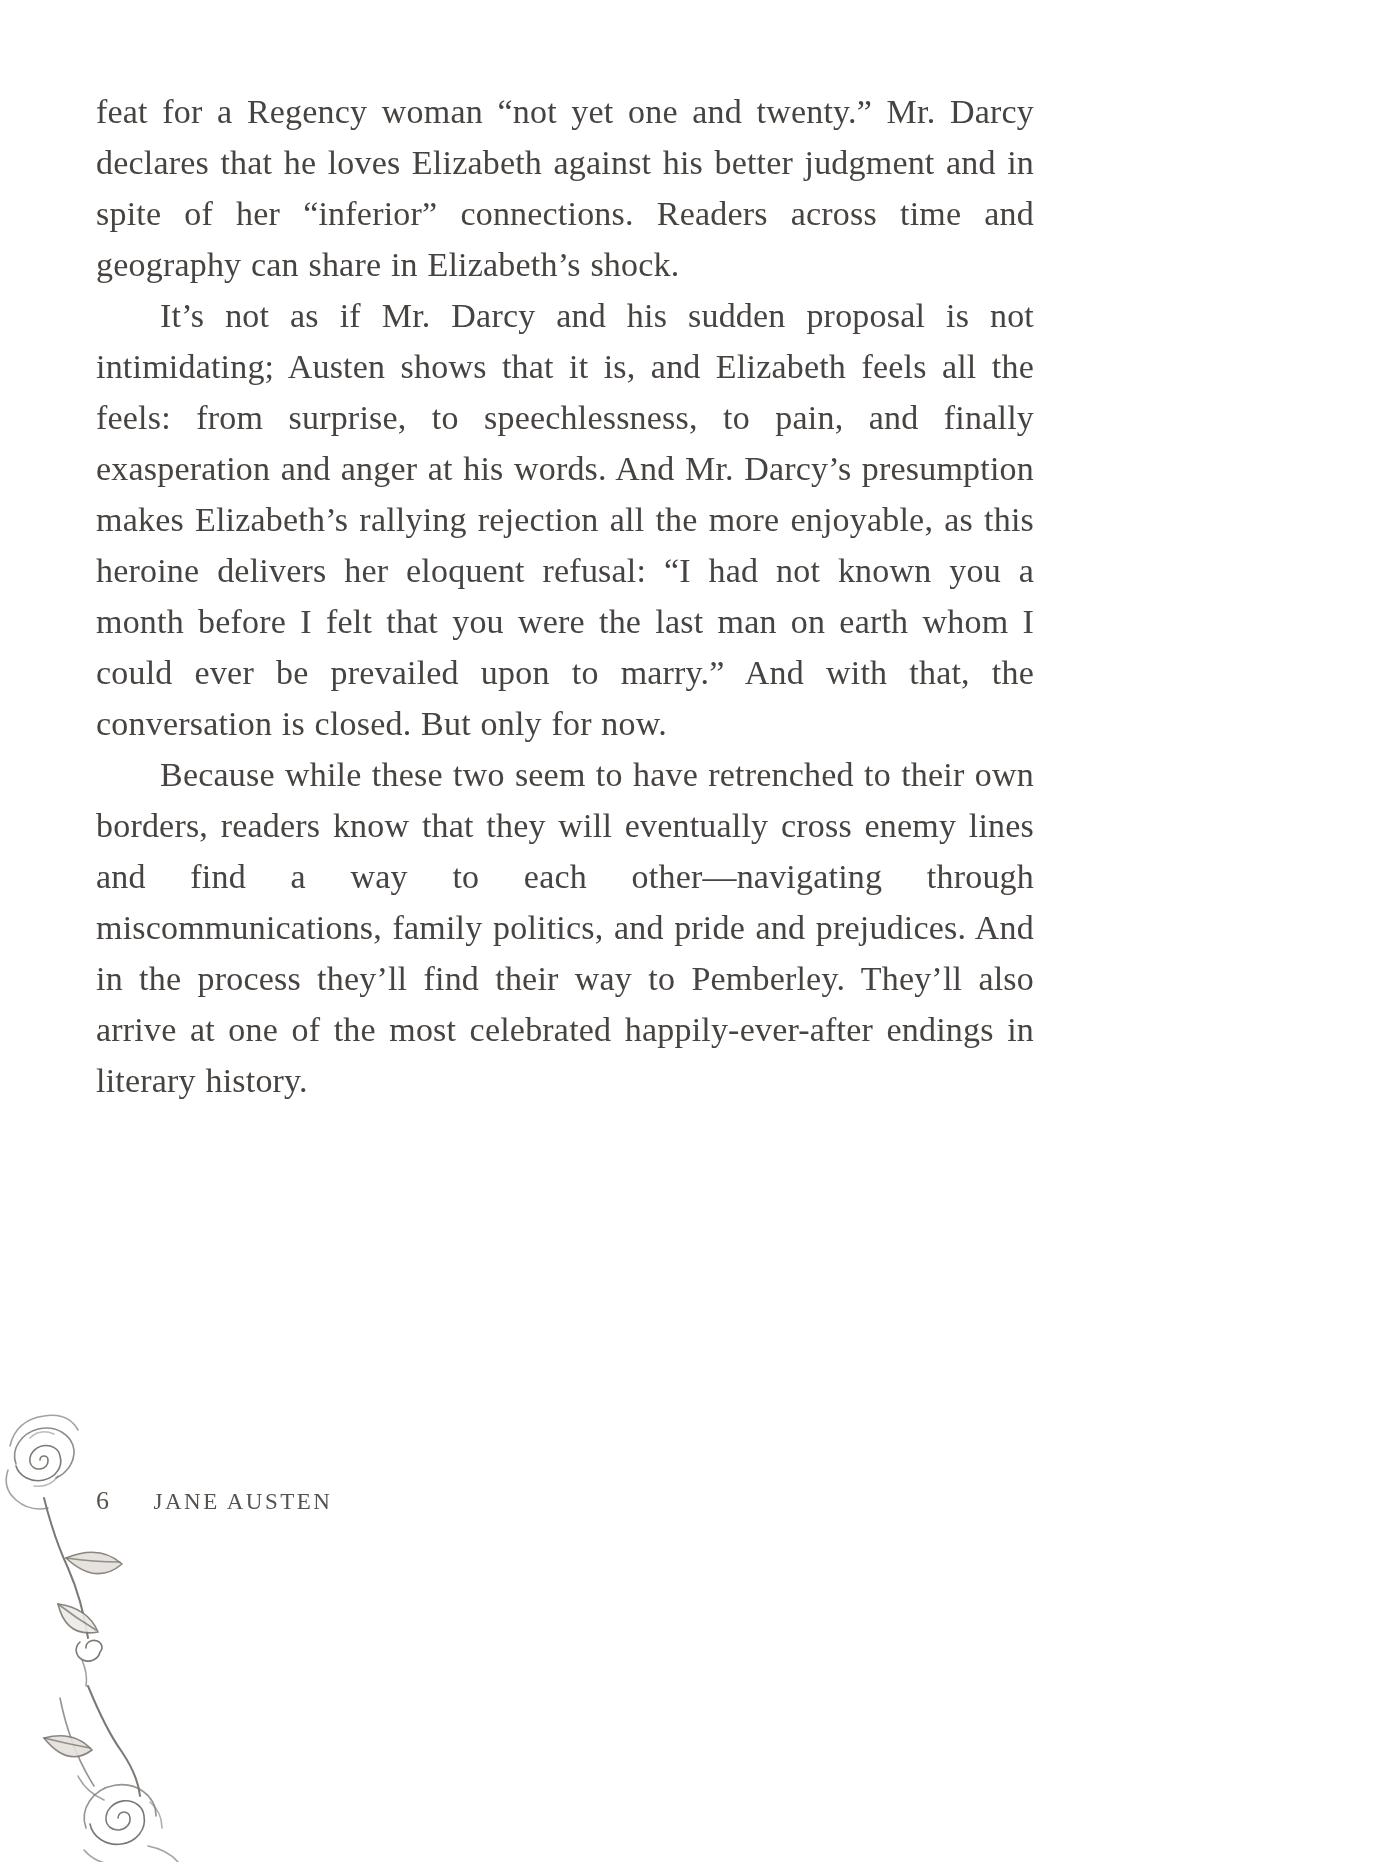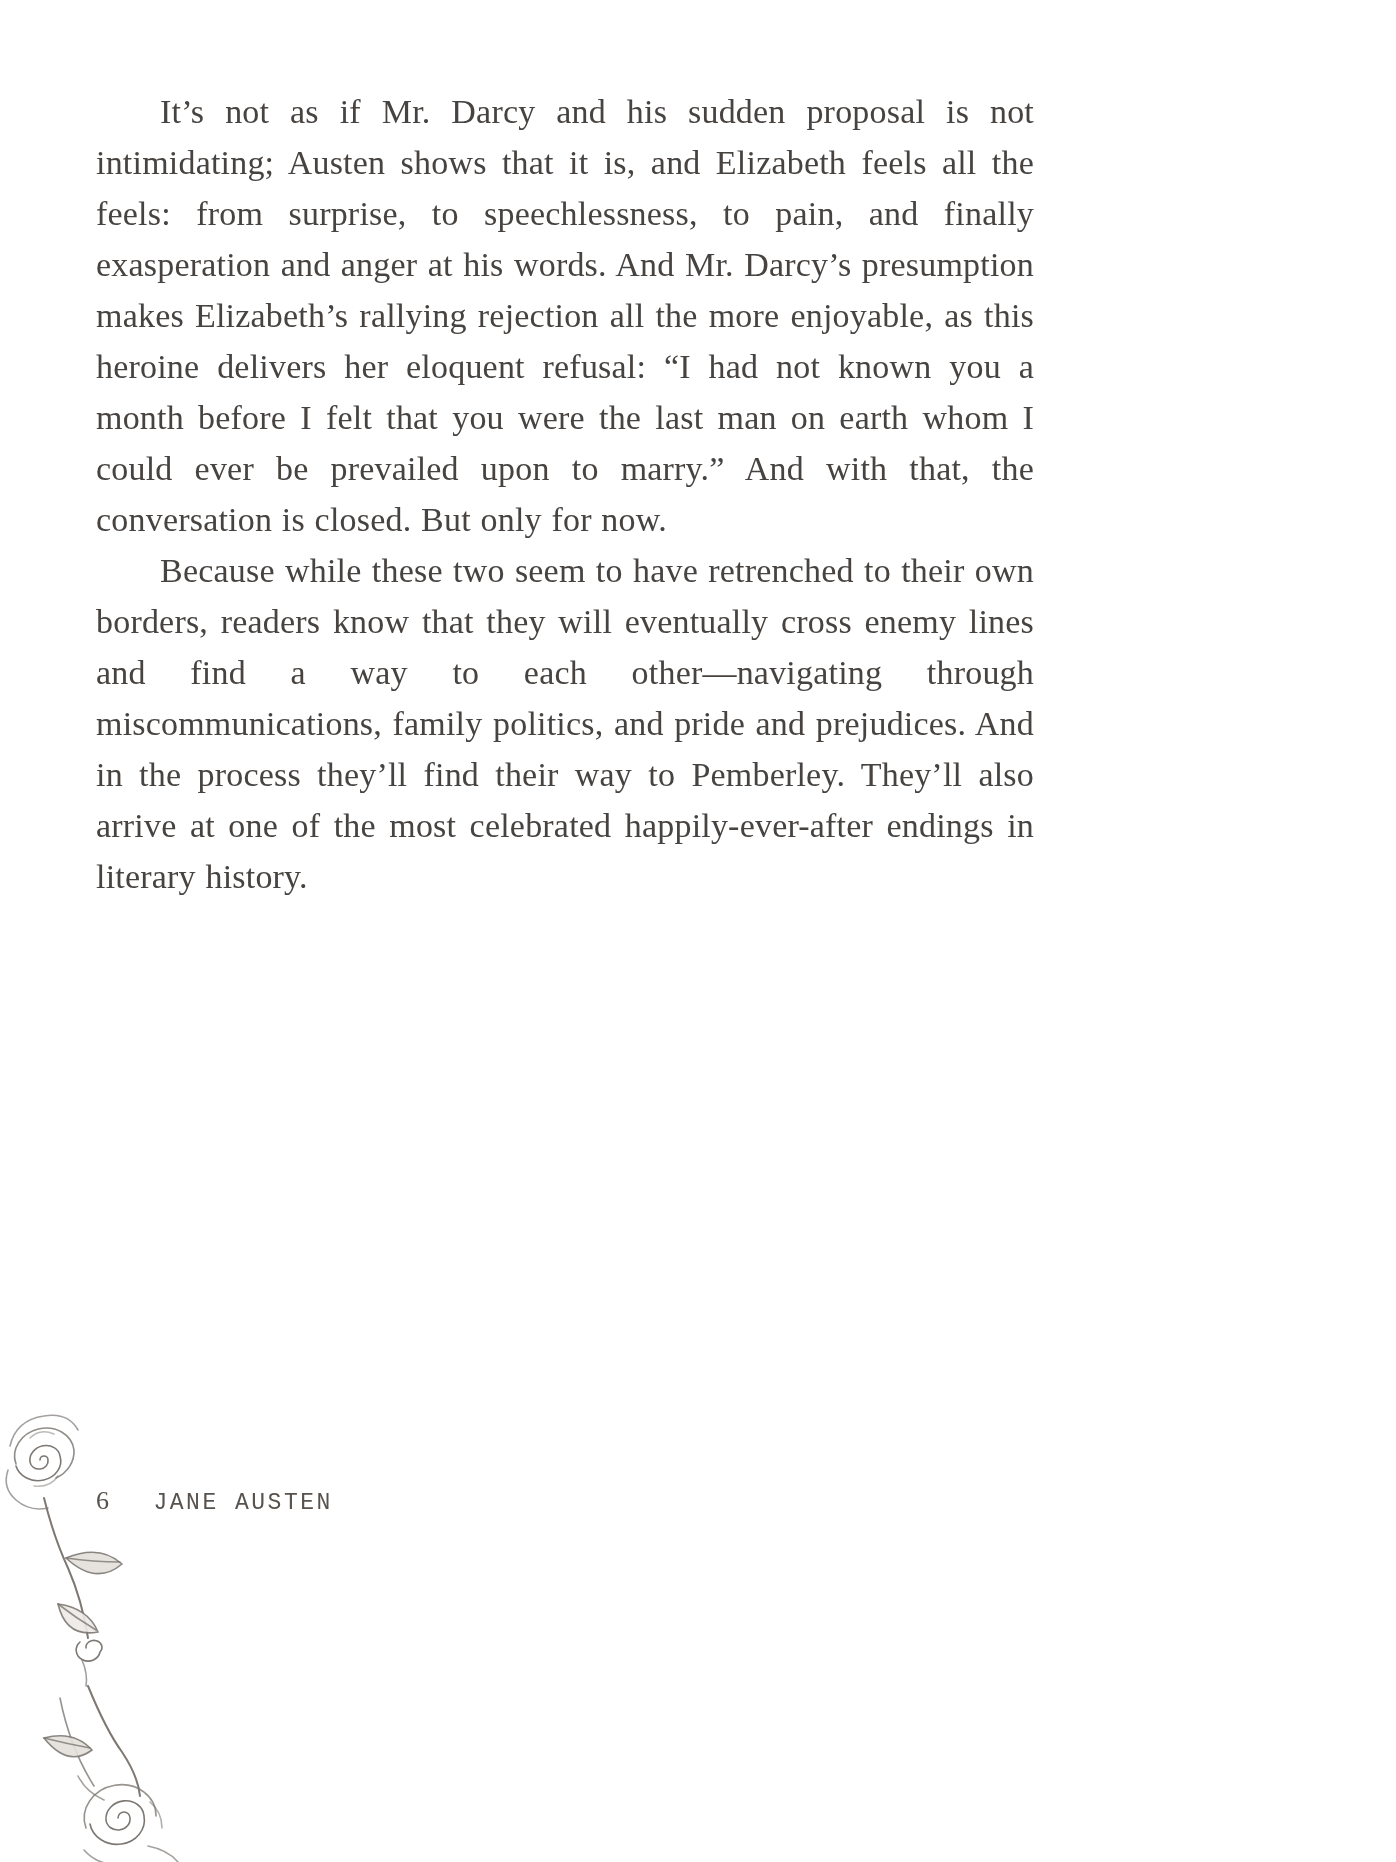--- a/index.html
+++ b/index.html
@@ -46,37 +46,37 @@
     font-size: 24px;
     color: #57524d;
   }
   .footer .page-number {
     font-size: 26px;
     letter-spacing: 0.5px;
   }
   .footer .running-title {
     letter-spacing: 2.5px;
     font-size: 23px;
-    font-family: Liberation Mono, monospace;
   }
   .corner-art {
     position: absolute;
     left: 0;
     top: 1398px;
     width: 220px;
     height: 464px;
     pointer-events: none;
   }
 </style>
 </head>
 <body>
 
 <div class="page">
 
   <div class="text-block">
+    <p class="no-indent">feat for a Regency woman “not yet one and twenty.” Mr. Darcy declares that he loves Elizabeth against his better judgment and in spite of her “inferior” connections. Readers across time and geography can share in Elizabeth’s shock.</p>
     <p>It’s not as if Mr. Darcy and his sudden proposal is not intimidating; Austen shows that it is, and Elizabeth feels all the feels: from surprise, to speechlessness, to pain, and finally exasperation and anger at his words. And Mr. Darcy’s presumption makes Elizabeth’s rallying rejection all the more enjoyable, as this heroine delivers her eloquent refusal: “I had not known you a month before I felt that you were the last man on earth whom I could ever be prevailed upon to marry.” And with that, the conversation is closed. But only for now.</p>
     <p>Because while these two seem to have retrenched to their own borders, readers know that they will eventually cross enemy lines and find a way to each other—navigating through miscommunications, family politics, and pride and prejudices. And in the process they’ll find their way to Pemberley. They’ll also arrive at one of the most celebrated happily-ever-after endings in literary history.</p>
   </div>
 
   <div class="footer">
     <span class="page-number">6</span>
     <span class="running-title">JANE AUSTEN</span>
   </div>
 
   <svg class="corner-art" viewBox="0 0 220 464" xmlns="http://www.w3.org/2000/svg" aria-hidden="true">

